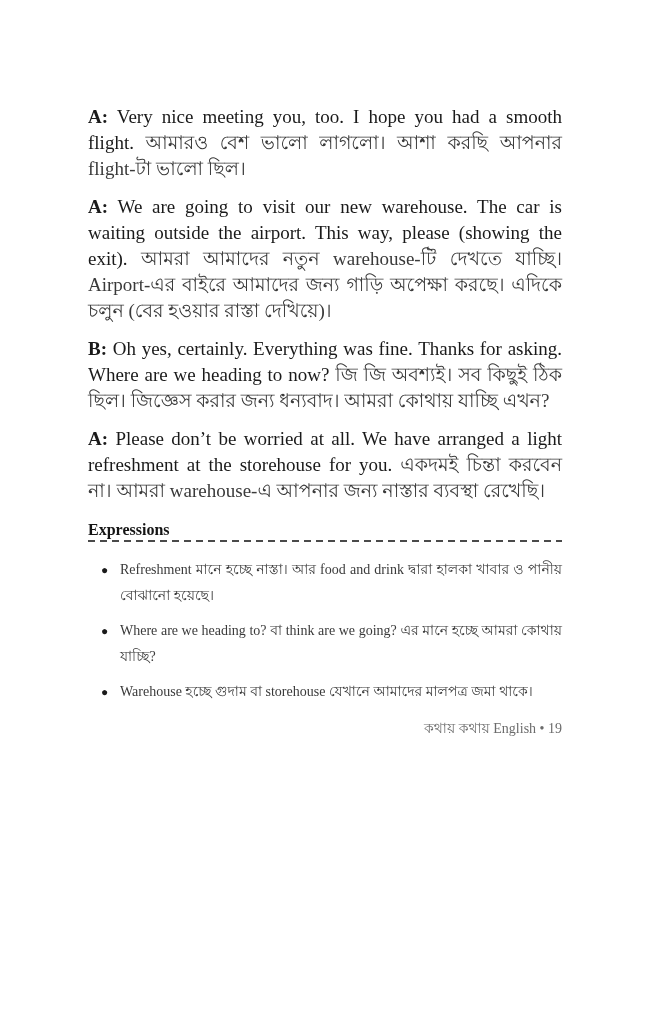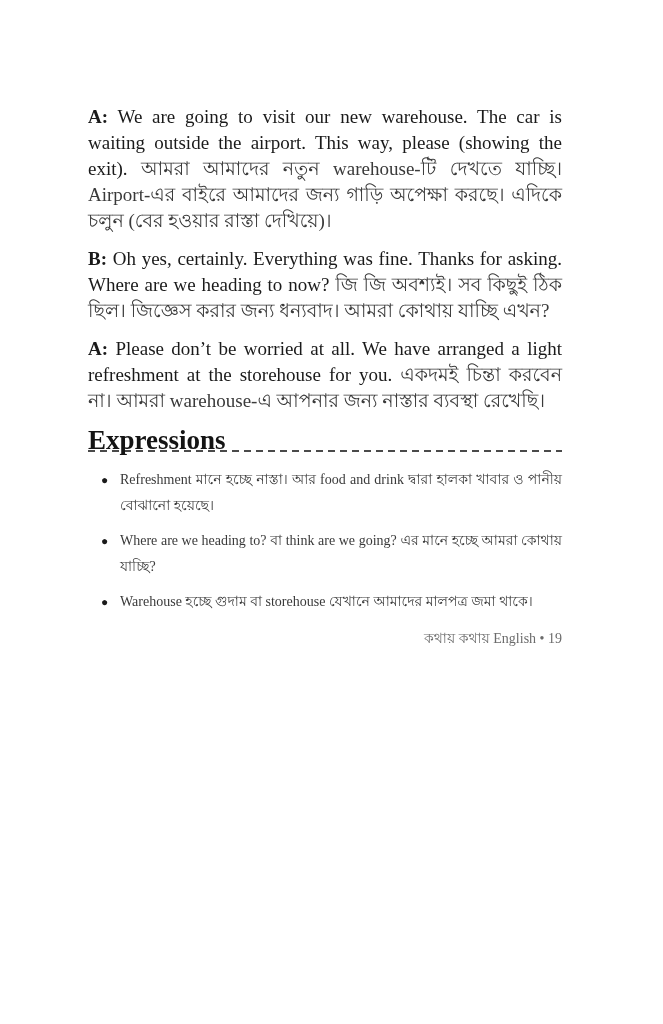--- a/index.html
+++ b/index.html
@@ -19,21 +19,21 @@
     text-align: justify;
     margin-bottom: 12px;
   }
   .speaker { font-weight: bold; }
   .bold { font-weight: normal; }
   .bn { color: #3a3a3a; }
 
   
   .expr-heading {
     margin-top: 12px;
-    font-size: 27px;
+    font-size: 16px;
     line-height: 28px;
     font-weight: bold;
     color: #141414;
   }
   .divider {
     height: 2px;
     margin: -4px 0 15px 0;
     background: repeating-linear-gradient(to right, #4a4a4a 0 7px, transparent 7px 12px);
   }
   .bullet-row { display: flex; margin-bottom: 9px; }
@@ -61,20 +61,25 @@
   }
   .footer span { color: #6b6b6b; }
 </style>
 </head>
 <body>
 
 <div class="page">
 
   <section>
 
+    <p class="para">
+      <span class="speaker">A:</span>
+      <span class="en">Very nice meeting you, too. I hope you had a smooth flight.</span>
+      <span class="bn">আমারও বেশ ভালো লাগলো। আশা করছি আপনার flight-টা ভালো ছিল।</span>
+    </p>
 
     <p class="para">
       <span class="speaker">A:</span>
       <span class="en">We are going to visit our new warehouse. The car is waiting outside the airport. This way, please (showing the exit).</span>
       <span class="bn">আমরা আমাদের নতুন warehouse-টি দেখতে যাচ্ছি। Airport-এর বাইরে আমাদের জন্য গাড়ি অপেক্ষা করছে। এদিকে চলুন (বের হওয়ার রাস্তা দেখিয়ে)।</span>
     </p>
 
     <p class="para">
       <span class="speaker">B:</span>
       <span class="en">Oh yes, certainly. Everything was fine. Thanks for asking. Where are we heading to now?</span>

